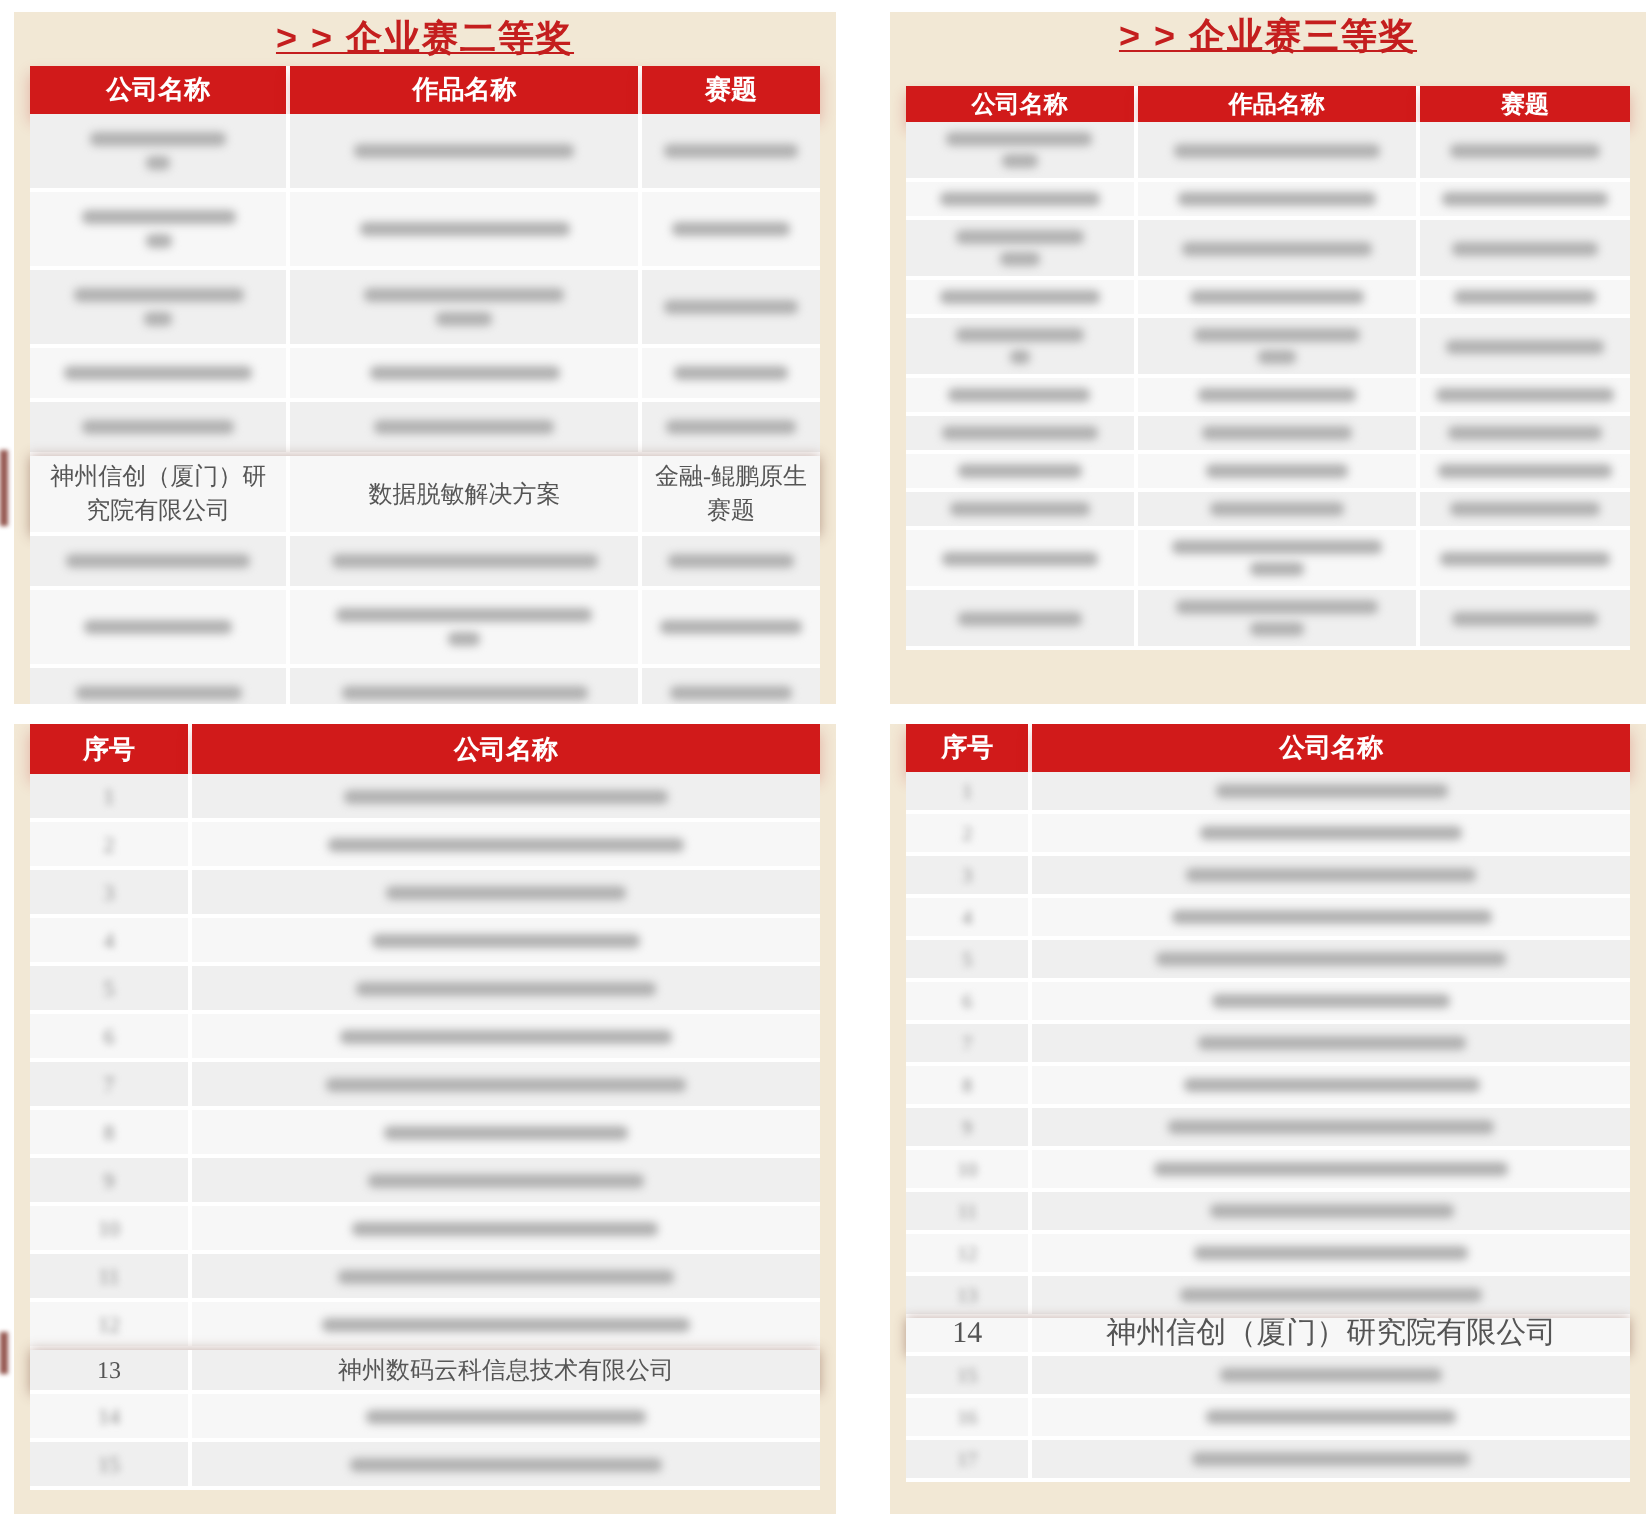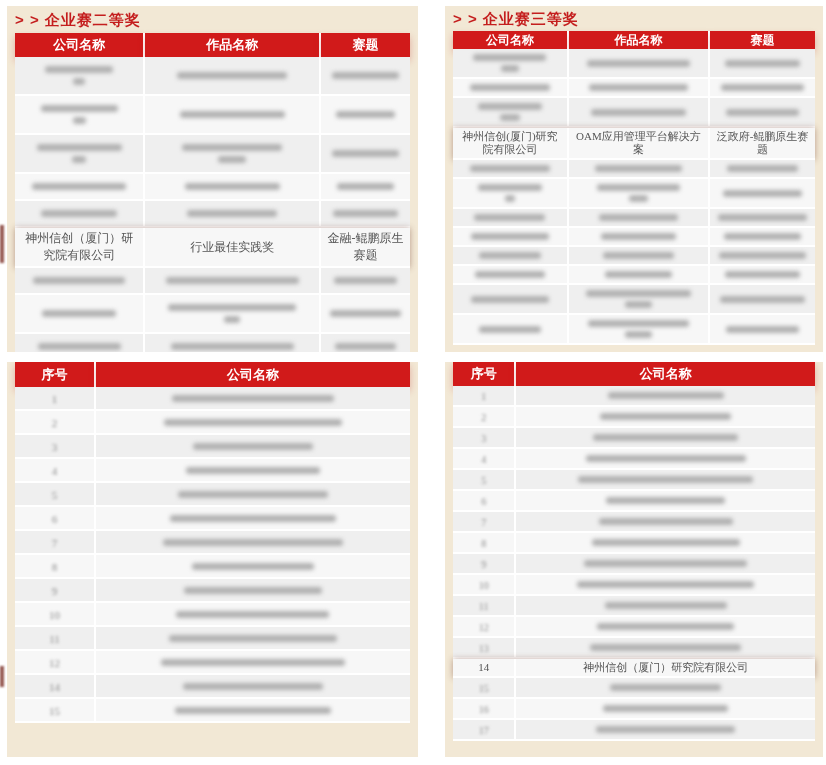--- a/index.html
+++ b/index.html
@@ -13,25 +13,25 @@
     display:grid;
     grid-template-columns:411px 378px;
     grid-template-rows:346px 395px;
     column-gap:27px;row-gap:10px;
   }
   .panel{
     background:var(--panel,#f2e8d5);
     padding:0 8px;box-sizing:border-box;overflow:hidden;
   }
   .panel-title{
-    font-weight:bold;color:var(--title-red,#c41e1e);
-    font-size:15px;letter-spacing:1px;
+    text-align:center;font-weight:bold;color:var(--title-red,#c41e1e);
+    font-size:18px;letter-spacing:1px;text-decoration:underline;
   }
   .p0 .panel-title,.p2 .panel-title{height:27px;line-height:27px;}
-  .p1 .panel-title,.p3 .panel-title{height:25px;line-height:25px;}
+  .p1 .panel-title,.p3 .panel-title{height:37px;line-height:25px;}
 
   table{width:100%;border-collapse:separate;border-spacing:0;table-layout:fixed;font-family:Liberation Serif, serif;}
   thead th{
     background:var(--red,#d11a1a);color:#ffffff;font-weight:bold;
     border-right:2px solid #ffffff;padding:0;text-align:center;
     box-shadow:0 4px 7px rgba(190,35,35,.30);
   }
   thead th:last-child{border-right:none;}
   .p0 thead th{height:24px;font-size:13px;}
   .p1 thead th{height:18px;font-size:12px;}
@@ -50,21 +50,21 @@
 
   
   .p0 td{padding:9px 5px;}
   .p1 td{padding:5px 4px;}
   .p2 td{padding:3.5px 4px;line-height:13px;}
   .p3 td{padding:3px 4px;line-height:11px;}
 
   .p0 td.ct{font-size:12px;line-height:17px;padding:2px 5px;}
   .p1 td.ct{font-size:11px;line-height:13px;padding:2px 4px;}
   .p2 td.ct{font-size:12px;}
-  .p3 td.ct{font-size:11px;}
+  .p3 td.ct{font-size:15px;}
 
   
   .bar{
     display:block;height:7px;border-radius:3px;background:#b1b1b1;
     filter:blur(2.2px);margin:0 auto;
   }
   .bar + .bar{margin-top:5px;}
   .p1 .bar + .bar{margin-top:4px;}
   .p2 .bar{margin:3px auto;}
   .p3 .bar{margin:2px auto;}
@@ -157,21 +157,21 @@
             </td>
             <td>
               <span class="bar" style="width: 55%;"></span>
             </td>
             <td>
               <span class="bar" style="width: 82%;"></span>
             </td>
           </tr>
           <tr class="row-clear">
             <td class="ct">神州信创（厦门）研究院有限公司</td>
-            <td class="ct">行业最佳实践奖</td>
+            <td class="ct">数据脱敏解决方案</td>
             <td class="ct">金融-鲲鹏原生赛题</td>
           </tr>
           <tr>
             <td>
               <span class="bar" style="width: 78%;"></span>
             </td>
             <td>
               <span class="bar" style="width: 81%;"></span>
             </td>
             <td>
@@ -249,25 +249,20 @@
               <span class="bar" style="width: 61%;"></span>
               <span class="bar" style="width: 19%;"></span>
             </td>
             <td>
               <span class="bar" style="width: 72%;"></span>
             </td>
             <td>
               <span class="bar" style="width: 75%;"></span>
             </td>
           </tr>
-          <tr class="row-clear">
-            <td class="ct">神州信创(厦门)研究院有限公司</td>
-            <td class="ct">OAM应用管理平台解决方案</td>
-            <td class="ct">泛政府-鲲鹏原生赛题</td>
-          </tr>
           <tr>
             <td>
               <span class="bar" style="width: 75%;"></span>
             </td>
             <td>
               <span class="bar" style="width: 66%;"></span>
             </td>
             <td>
               <span class="bar" style="width: 73%;"></span>
             </td>
@@ -435,20 +430,24 @@
             <td>
               <span class="bar" style="width: 55%;"></span>
             </td>
           </tr>
           <tr>
             <td><span class="bnum">12</span></td>
             <td>
               <span class="bar" style="width: 60%;"></span>
             </td>
           </tr>
+          <tr class="row-clear">
+            <td class="ct">13</td>
+            <td class="ct">神州数码云科信息技术有限公司</td>
+          </tr>
           <tr>
             <td><span class="bnum">14</span></td>
             <td>
               <span class="bar" style="width: 46%;"></span>
             </td>
           </tr>
           <tr>
             <td><span class="bnum">15</span></td>
             <td>
               <span class="bar" style="width: 51%;"></span>

